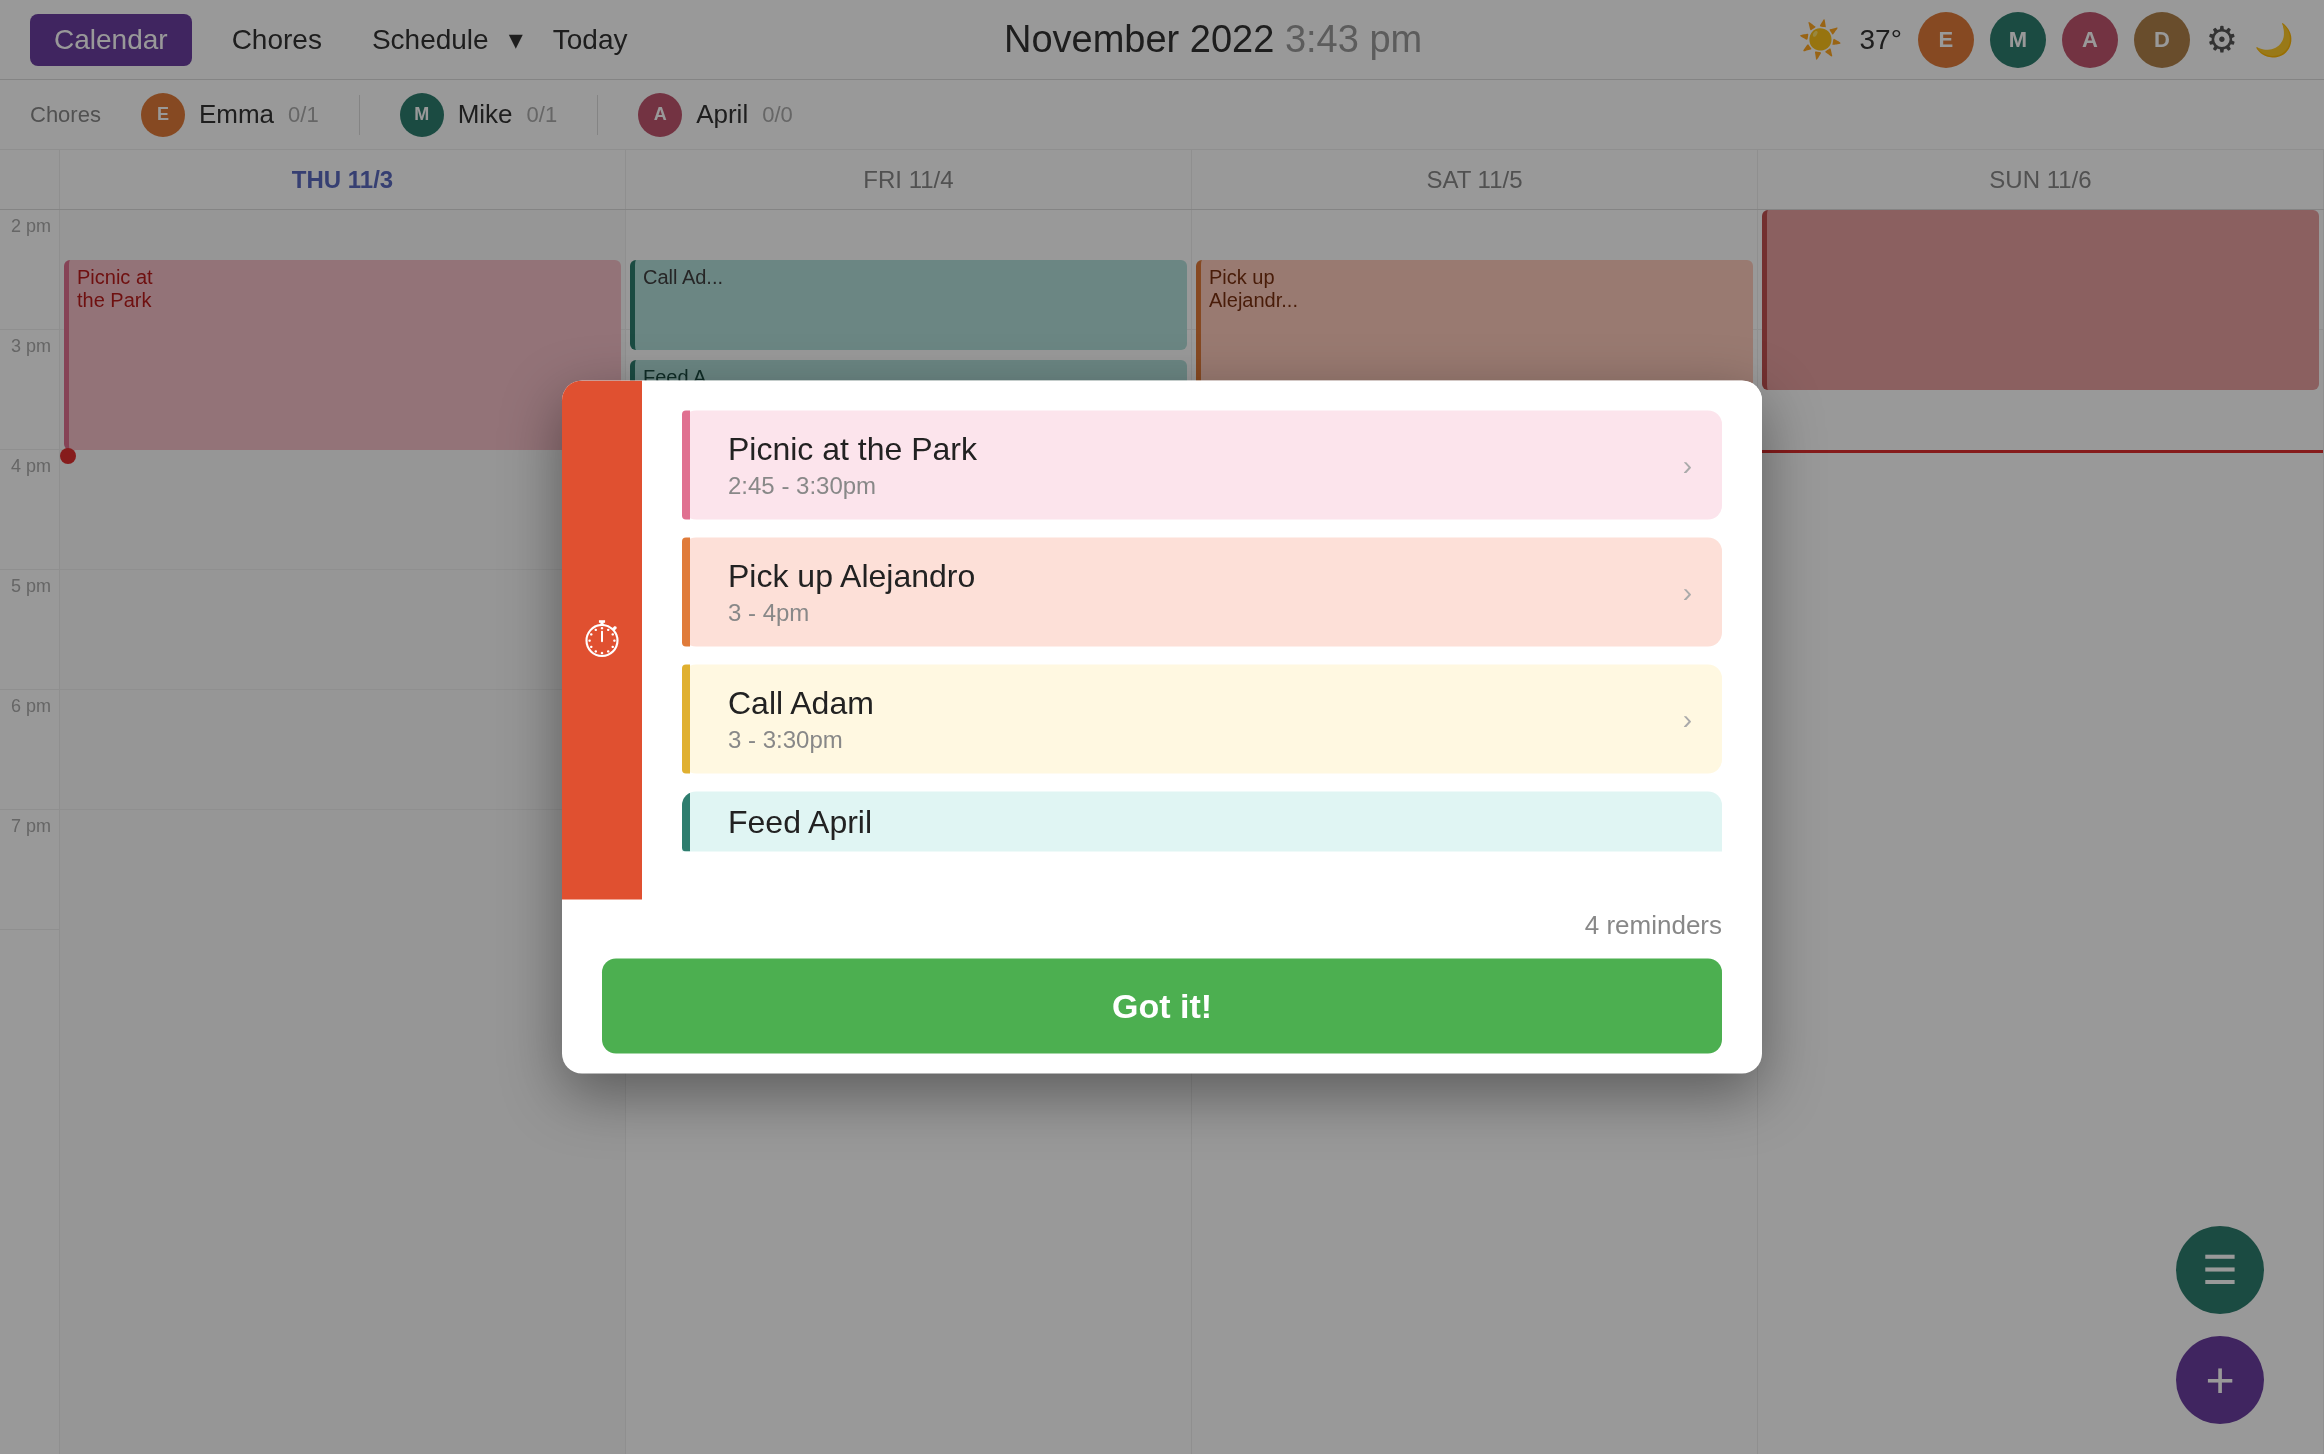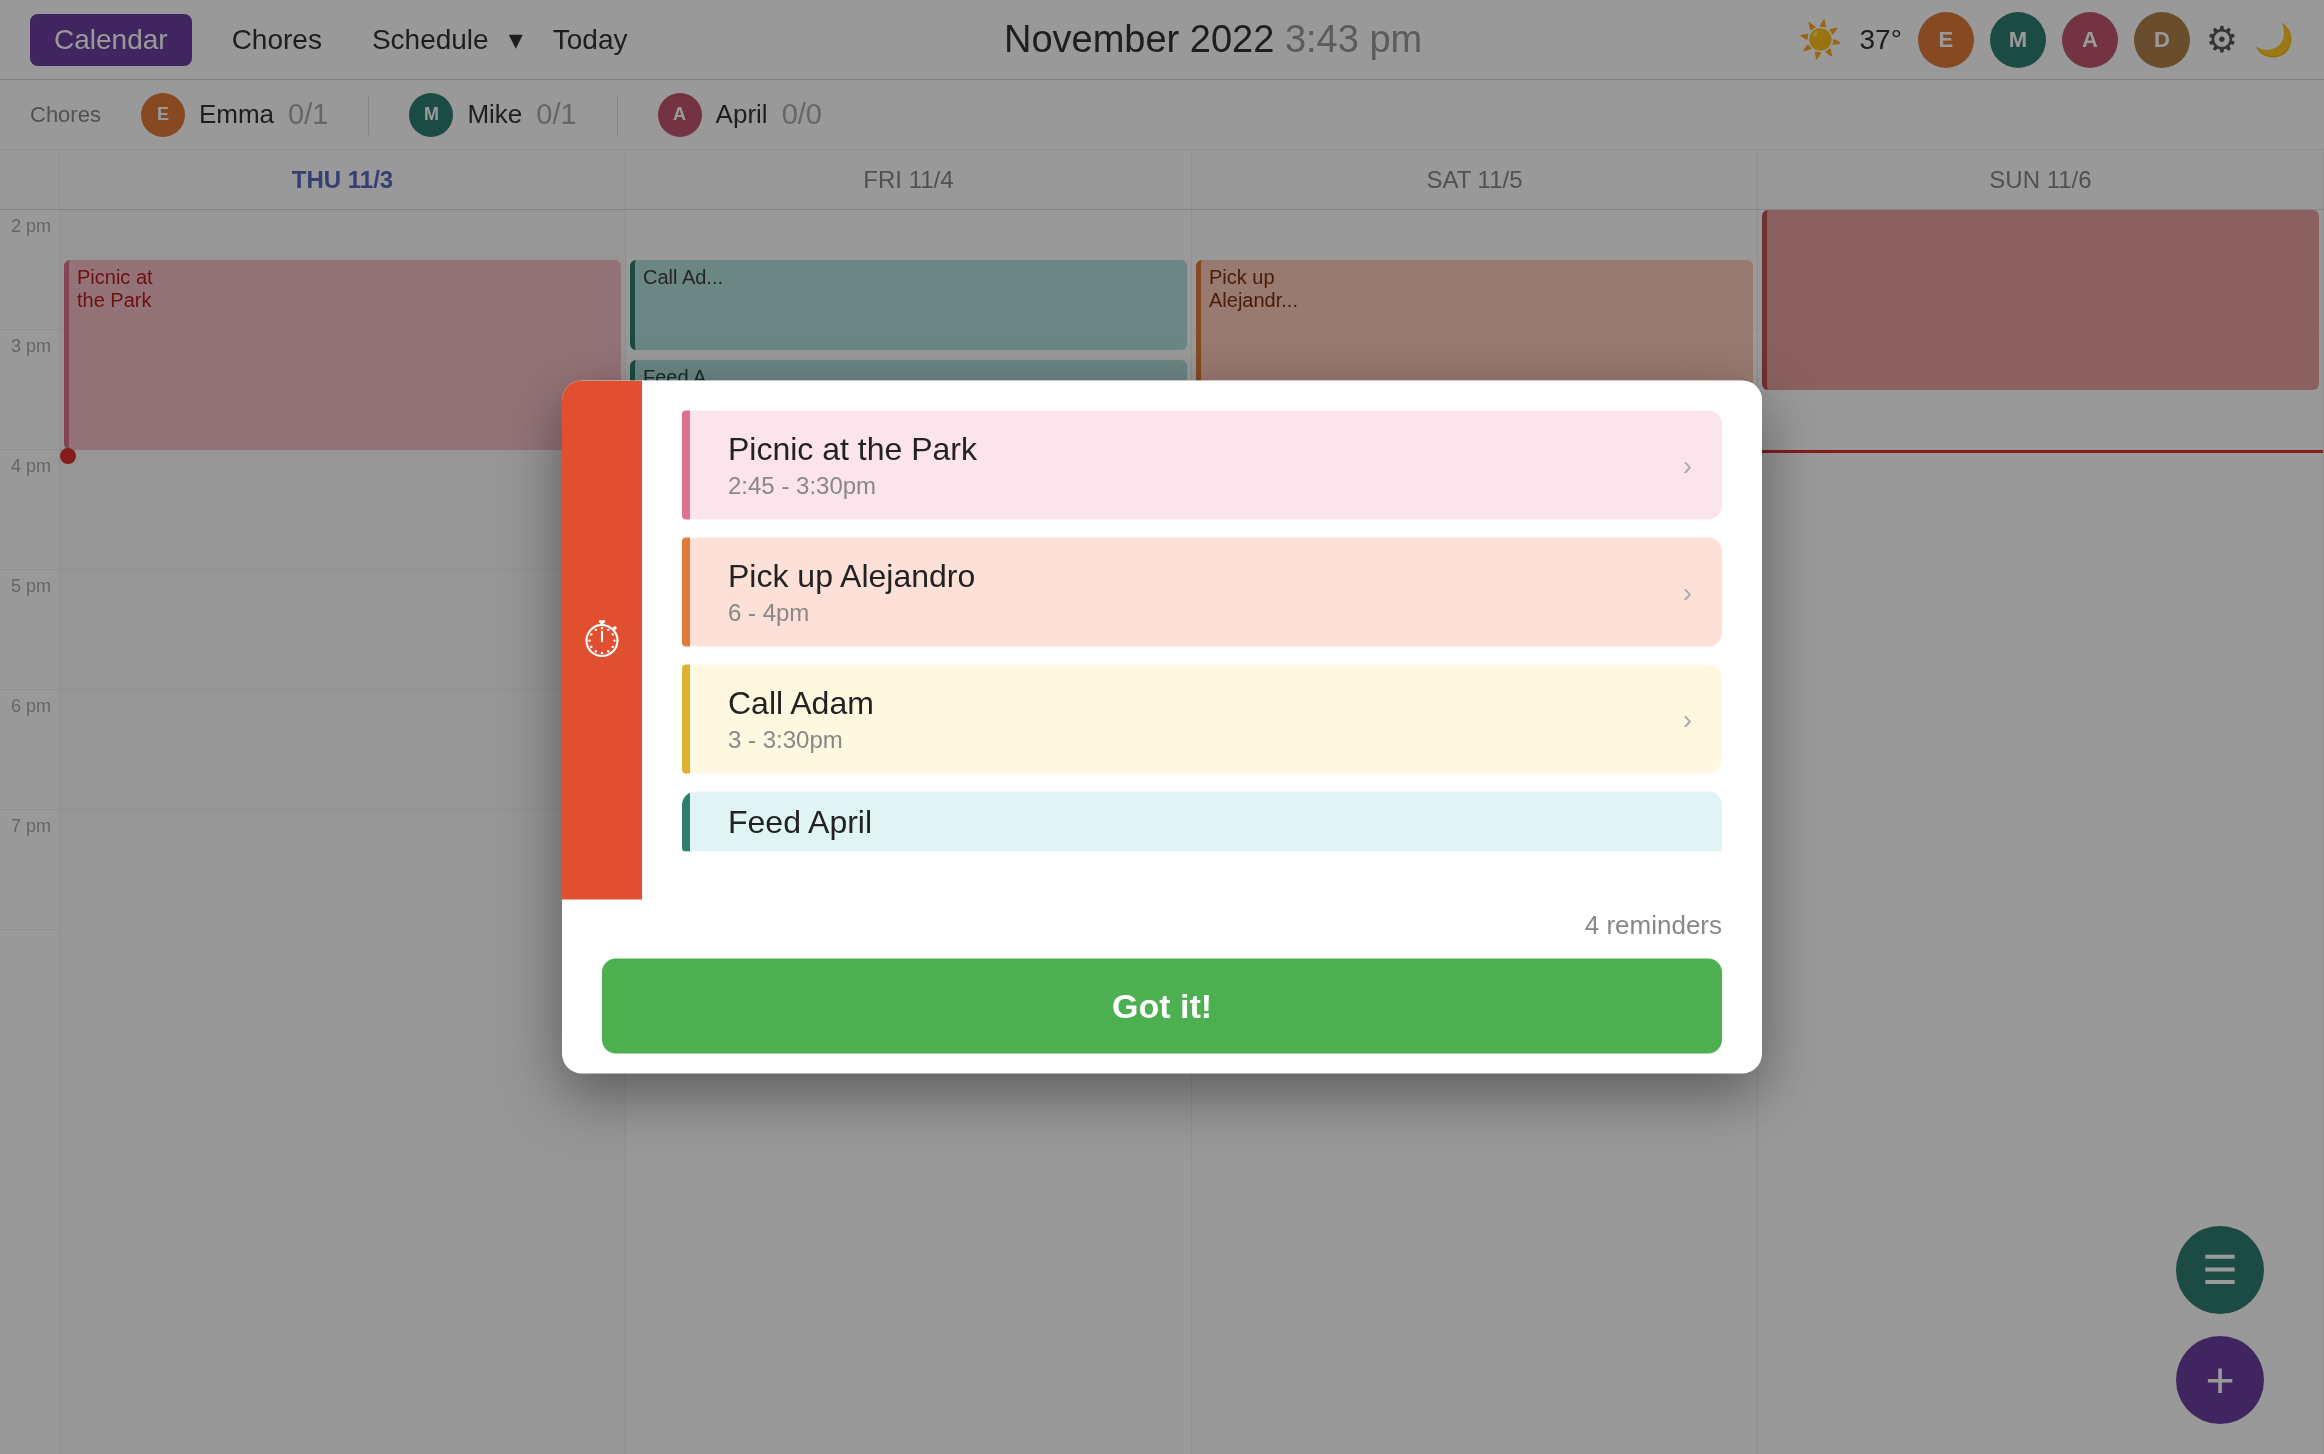--- a/index.html
+++ b/index.html
@@ -130,21 +130,21 @@
     .chores-person {
       display: flex;
       align-items: center;
       gap: 14px;
     }
     .chores-name {
       font-size: 26px;
       color: #333;
     }
     .chores-count {
-      font-size: 29px;
+      font-size: 22px;
       color: #aaa;
     }
     .chores-divider {
       width: 1px;
       height: 40px;
       background: #ddd;
     }
 
     
     .cal-header {
@@ -555,21 +555,21 @@
           <div class="reminder-title">Picnic at the Park</div>
           <div class="reminder-time">2:45 - 3:30pm</div>
         </div>
         <span class="reminder-chevron">›</span>
       </div>
 
       <div class="reminder-item item-pickup">
         <div class="reminder-border-left"></div>
         <div class="reminder-item-content" style="margin-left:16px;">
           <div class="reminder-title">Pick up Alejandro</div>
-          <div class="reminder-time">6 - 4pm</div>
+          <div class="reminder-time">3 - 4pm</div>
         </div>
         <span class="reminder-chevron">›</span>
       </div>
 
       <div class="reminder-item item-calladam">
         <div class="reminder-border-left"></div>
         <div class="reminder-item-content" style="margin-left:16px;">
           <div class="reminder-title">Call Adam</div>
           <div class="reminder-time">3 - 3:30pm</div>
         </div>

